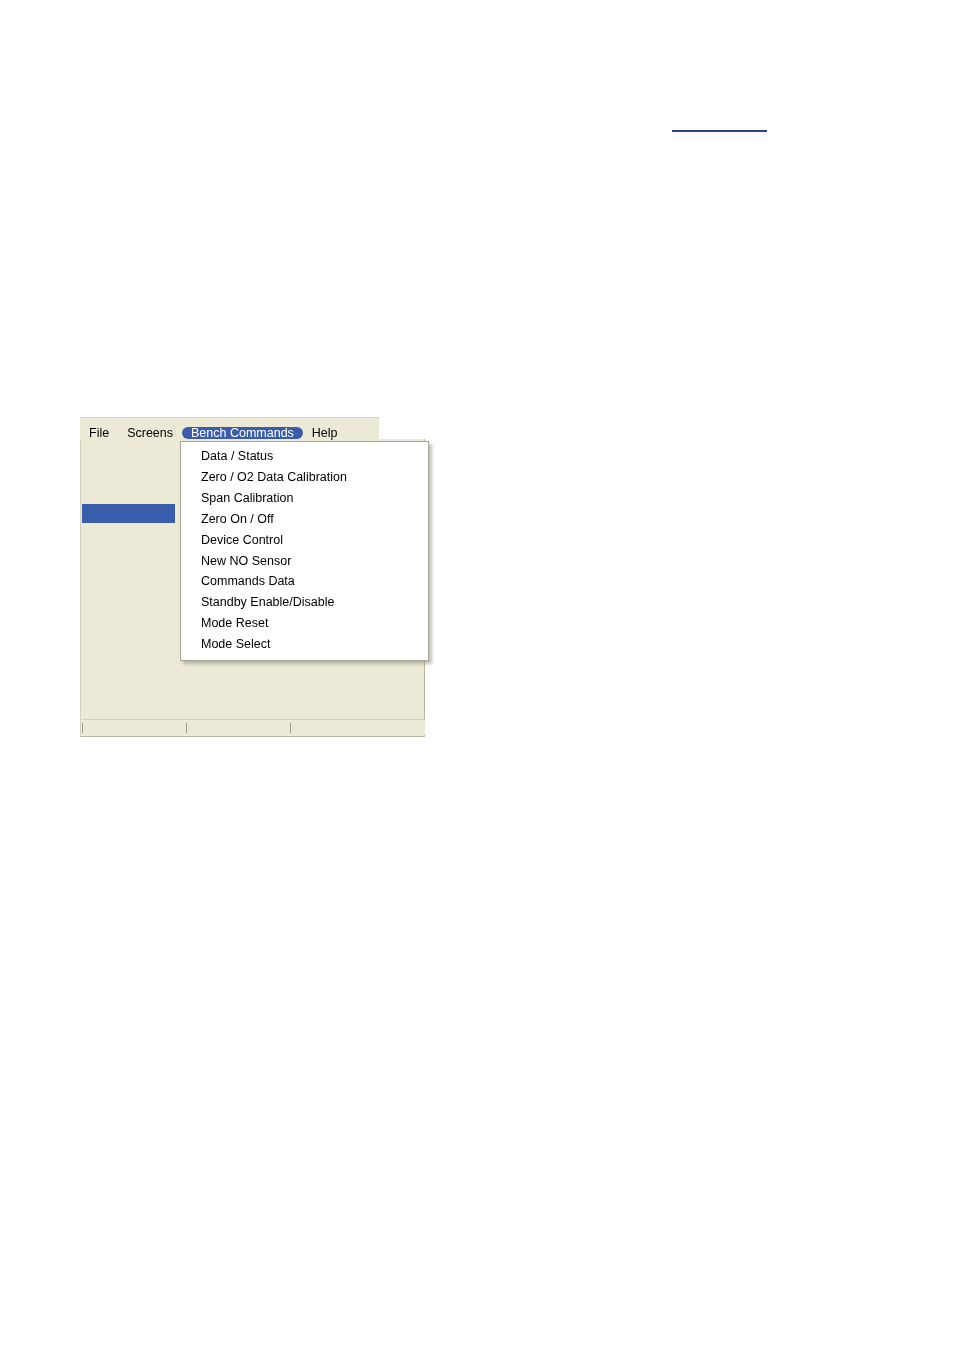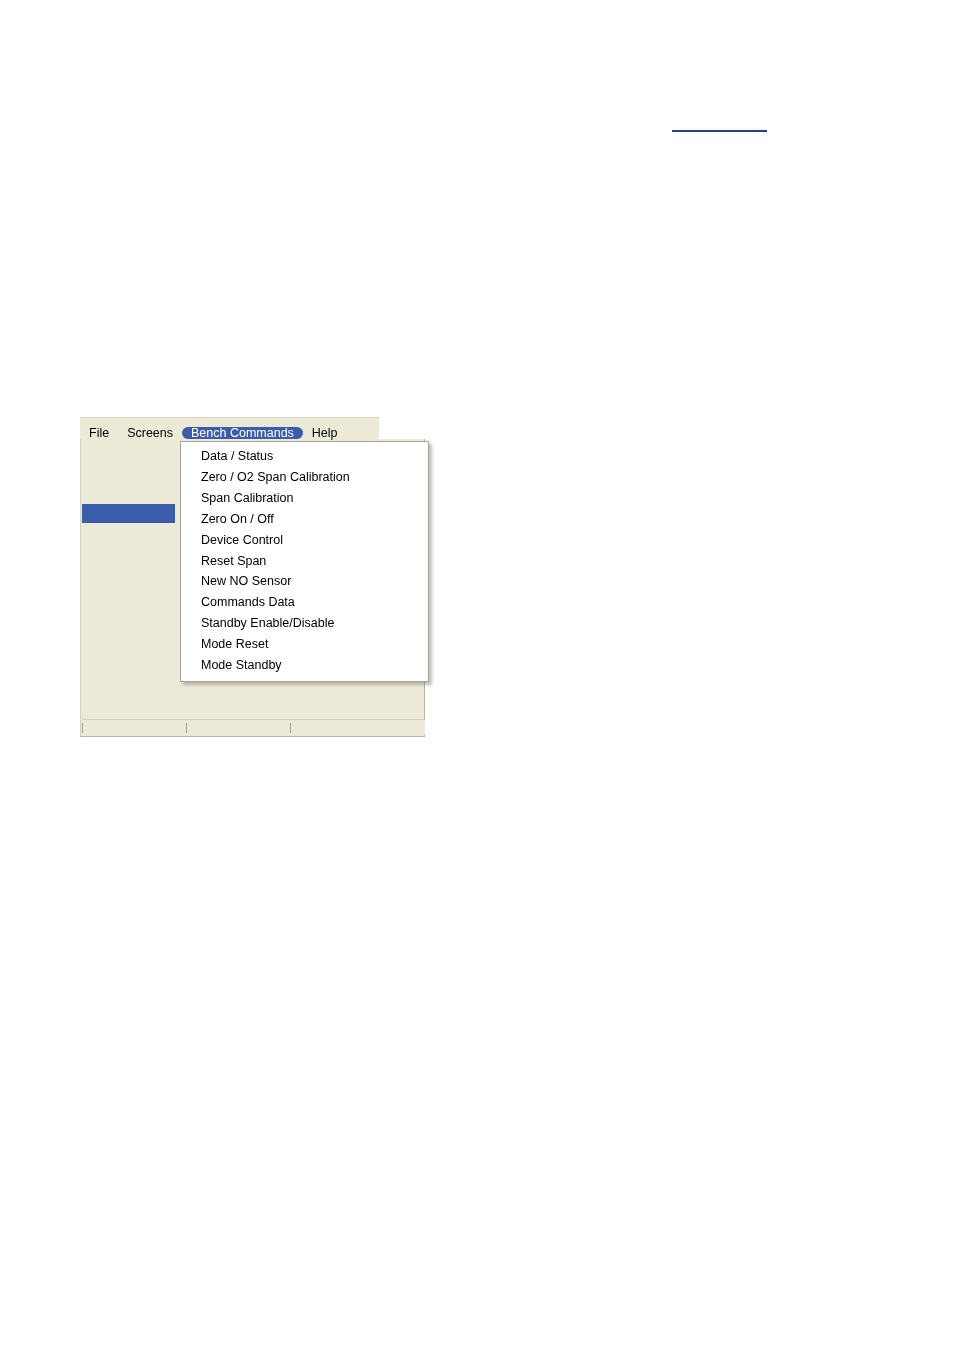--- a/index.html
+++ b/index.html
@@ -157,25 +157,24 @@
     <div class="menu-item selected">
       <span>Bench Commands</span>
     </div>
     <div class="menu-item">
       <span>Help</span>
     </div>
   </div>
 
   <div class="dropdown">
     <div class="dropdown-item">Data / Status</div>
-    <div class="dropdown-item">Zero / O2 Span Calibration</div>
+    <div class="dropdown-item">Zero / O2 Data Calibration</div>
     <div class="dropdown-item">Span Calibration</div>
     <div class="dropdown-item">Zero On / Off</div>
     <div class="dropdown-item">Device Control</div>
-    <div class="dropdown-item">Reset Span</div>
     <div class="dropdown-item">New NO Sensor</div>
     <div class="dropdown-item">Commands Data</div>
     <div class="dropdown-item">Standby Enable/Disable</div>
     <div class="dropdown-item">Mode Reset</div>
-    <div class="dropdown-item">Mode Standby</div>
+    <div class="dropdown-item">Mode Select</div>
   </div>
 
 </div>
 
 </body></html>

